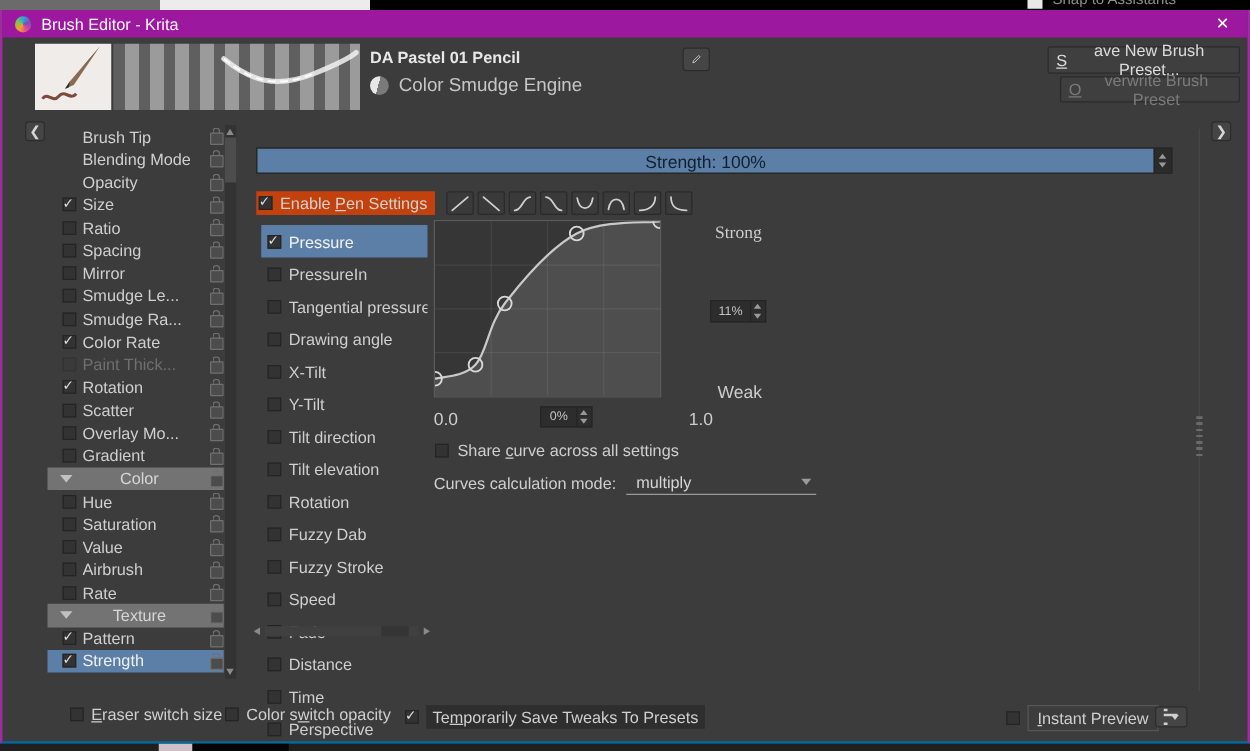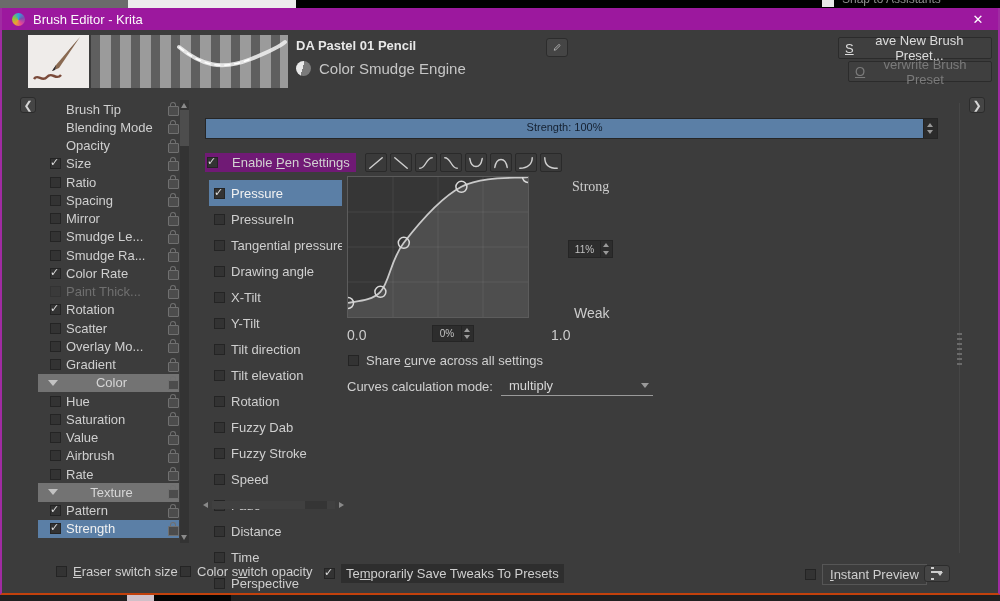--- a/index.html
+++ b/index.html
@@ -13,21 +13,21 @@
   .dt-gray{left:0;top:0;width:128px;height:8px;background:#6b6b6b;}
   .dt-tab{left:128px;top:0;width:168px;height:8px;background:#ececec;}
   .dt-check{left:822px;top:0;width:12px;height:7px;background:#e8e8e8;}
   .dt-snap{left:842px;top:-8px;width:160px;height:16px;color:#8d8d8d;font-size:12px;overflow:hidden;}
   .desktop-bottom{left:0;top:595px;width:1000px;height:6px;background:#202020;}
   .db-pink{left:127px;top:0;width:27px;height:6px;background:#cfc0c8;}
   .db-black{left:154px;top:0;width:77px;height:6px;background:#050505;}
 
   
   .dialog{left:0;top:8px;width:1000px;height:587px;background:#3c3c3c;
-    border-left:2px solid #a02ba2;border-right:2px solid #a02ba2;border-bottom:2px solid #c2410c;box-sizing:border-box;}
+    border-left:2px solid #a02ba2;border-right:2px solid #a02ba2;border-bottom:2px solid #0369a1;box-sizing:border-box;}
   .titlebar{left:0;top:0;width:996px;height:22px;background:#9c189e;display:flex;align-items:center;}
   .krita-logo{width:13px;height:13px;border-radius:50%;margin:0 8px 0 10px;
     background:conic-gradient(#2ea3dd,#7a4fb0,#e0449a,#f0a030,#8cc43e,#2ea3dd);}
   .title-text{color:#fafafa;font-size:13px;}
   .close-btn{position:absolute;right:8px;top:1px;width:24px;height:20px;color:#fff;
     display:flex;align-items:center;justify-content:center;font-size:13px;cursor:default;}
 
   
   .thumb{left:26px;top:27px;width:61px;height:53px;background:#efecea;}
   .scratchpad{left:89px;top:27px;width:197px;height:53px;
@@ -80,28 +80,28 @@
   .sb-up{left:1px;top:3px;border-left:3.5px solid transparent;border-right:3.5px solid transparent;border-bottom:5px solid #8a8a8a;}
   .sb-down{left:1px;bottom:3px;border-left:3.5px solid transparent;border-right:3.5px solid transparent;border-top:5px solid #8a8a8a;}
   .hscroll{left:210px;top:493px;width:123px;height:8px;background:#404040;}
   .hthumb{position:absolute;left:93px;top:0;width:22px;height:8px;background:#353535;}
   .sb-left{left:-9px;top:1px;border-top:3.5px solid transparent;border-bottom:3.5px solid transparent;border-right:5px solid #8a8a8a;}
   .sb-right{right:-9px;top:1px;border-top:3.5px solid transparent;border-bottom:3.5px solid transparent;border-left:5px solid #8a8a8a;}
 
   
   .slider{left:203px;top:110px;width:733px;height:21px;background:#2b2b2b;border:1px solid #262626;box-sizing:border-box;display:flex;}
   .slider-fill{background:#5b7fa6;height:100%;position:relative;flex:1;}
-  .slider-label{position:absolute;left:0;right:0;top:2px;text-align:center;color:#142030;font-size:11px;}
+  .slider-label{position:absolute;left:0;right:0;top:2px;text-align:center;color:#142030;font-size:14px;}
   .slider-spin{width:13px;background:#2b2b2b;position:relative;border-left:1px solid #222;}
   .tri-up{width:0;height:0;border-left:3.5px solid transparent;border-right:3.5px solid transparent;border-bottom:4px solid #999;position:absolute;left:3px;top:4px;}
   .tri-dn{width:0;height:0;border-left:3.5px solid transparent;border-right:3.5px solid transparent;border-top:4px solid #999;position:absolute;left:3px;bottom:4px;}
 
   
   .pen-row{left:203px;top:145px;display:flex;align-items:center;gap:5px;}
-  .pen-enable{display:flex;align-items:center;gap:14px;background:#701a75;padding:2px 6px 2px 2px;}
+  .pen-enable{display:flex;align-items:center;gap:6px;background:#c2410c;padding:2px 6px 2px 2px;}
   .preset-btn{width:22px;height:19px;background:#3a3a3a;border:1px solid #2a2a2a;border-radius:2px;
     display:flex;align-items:center;justify-content:center;padding:0;box-sizing:border-box;}
   .preset-btn svg{display:block;}
 
   
   .sensor-list{left:207px;top:172px;width:133px;}
   .sensor-row{height:26px;display:flex;align-items:center;padding-left:5px;gap:6px;
     color:#cfcfcf;white-space:nowrap;overflow:hidden;box-sizing:border-box;}
   .sensor-row.selected{background:#5b7fa6;color:#f2f2f2;}
 

